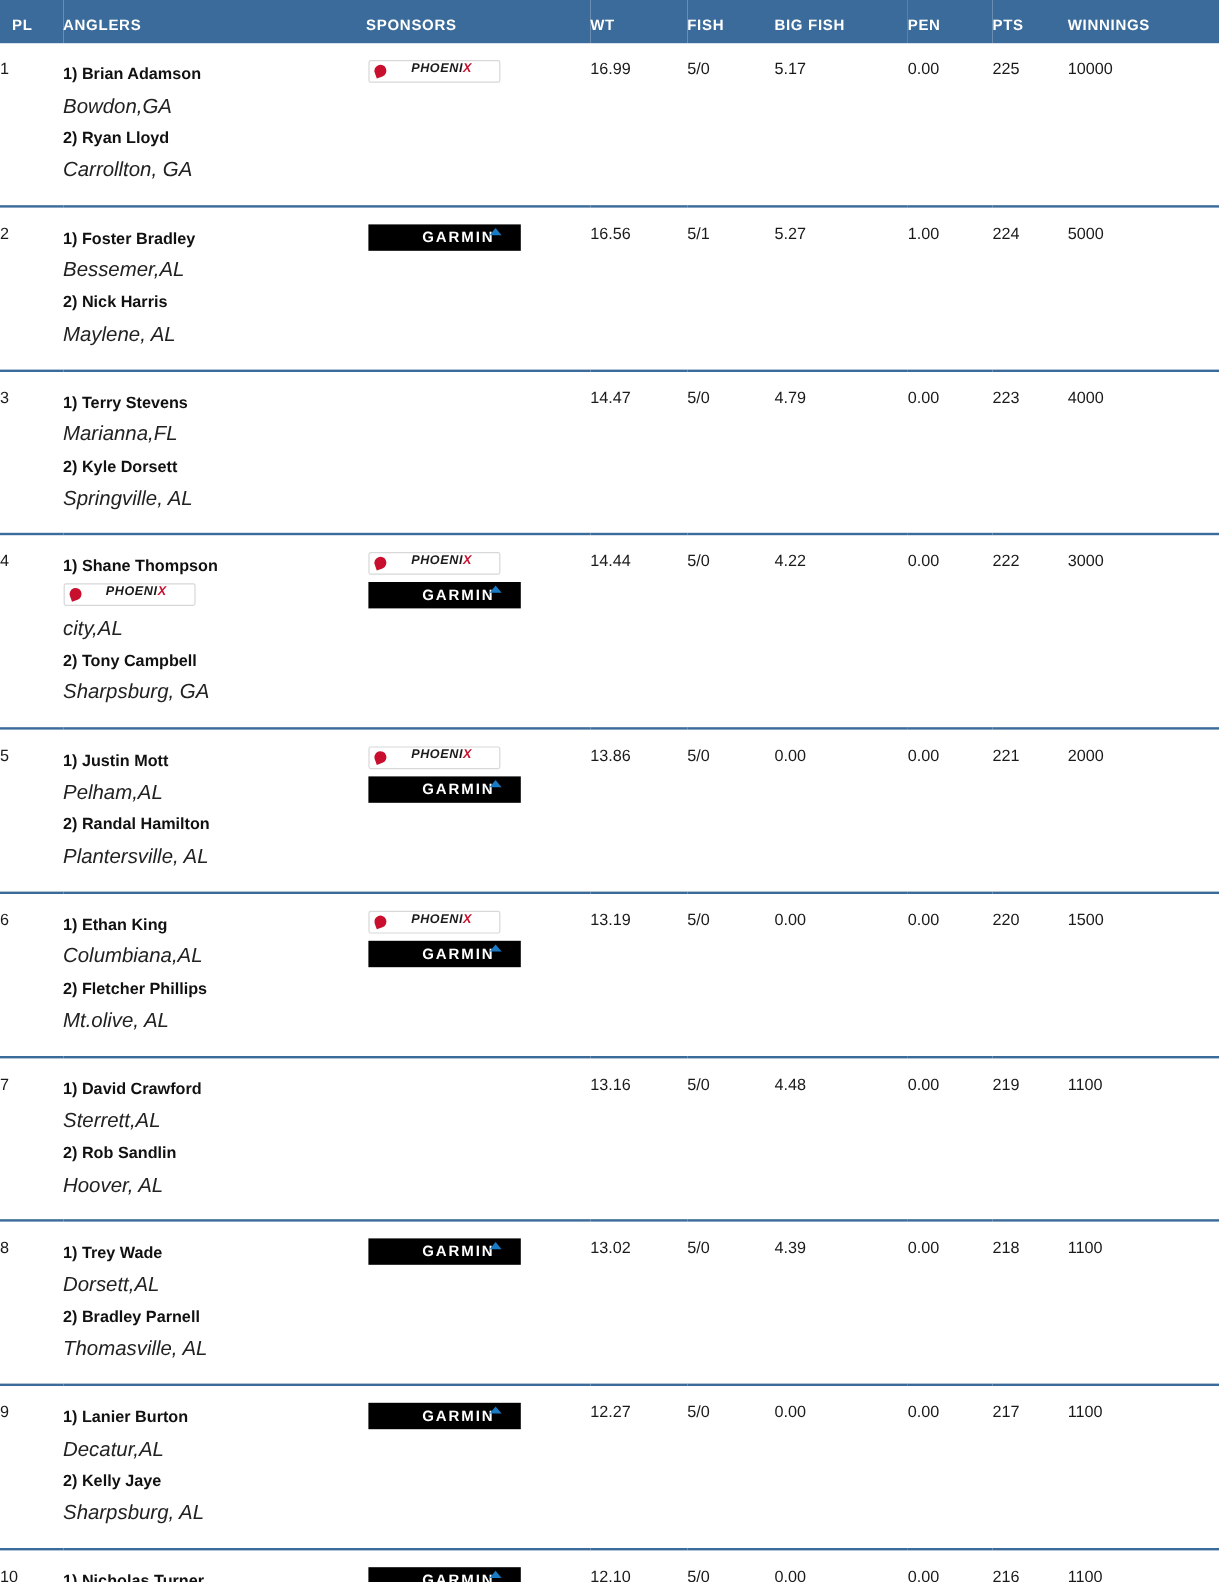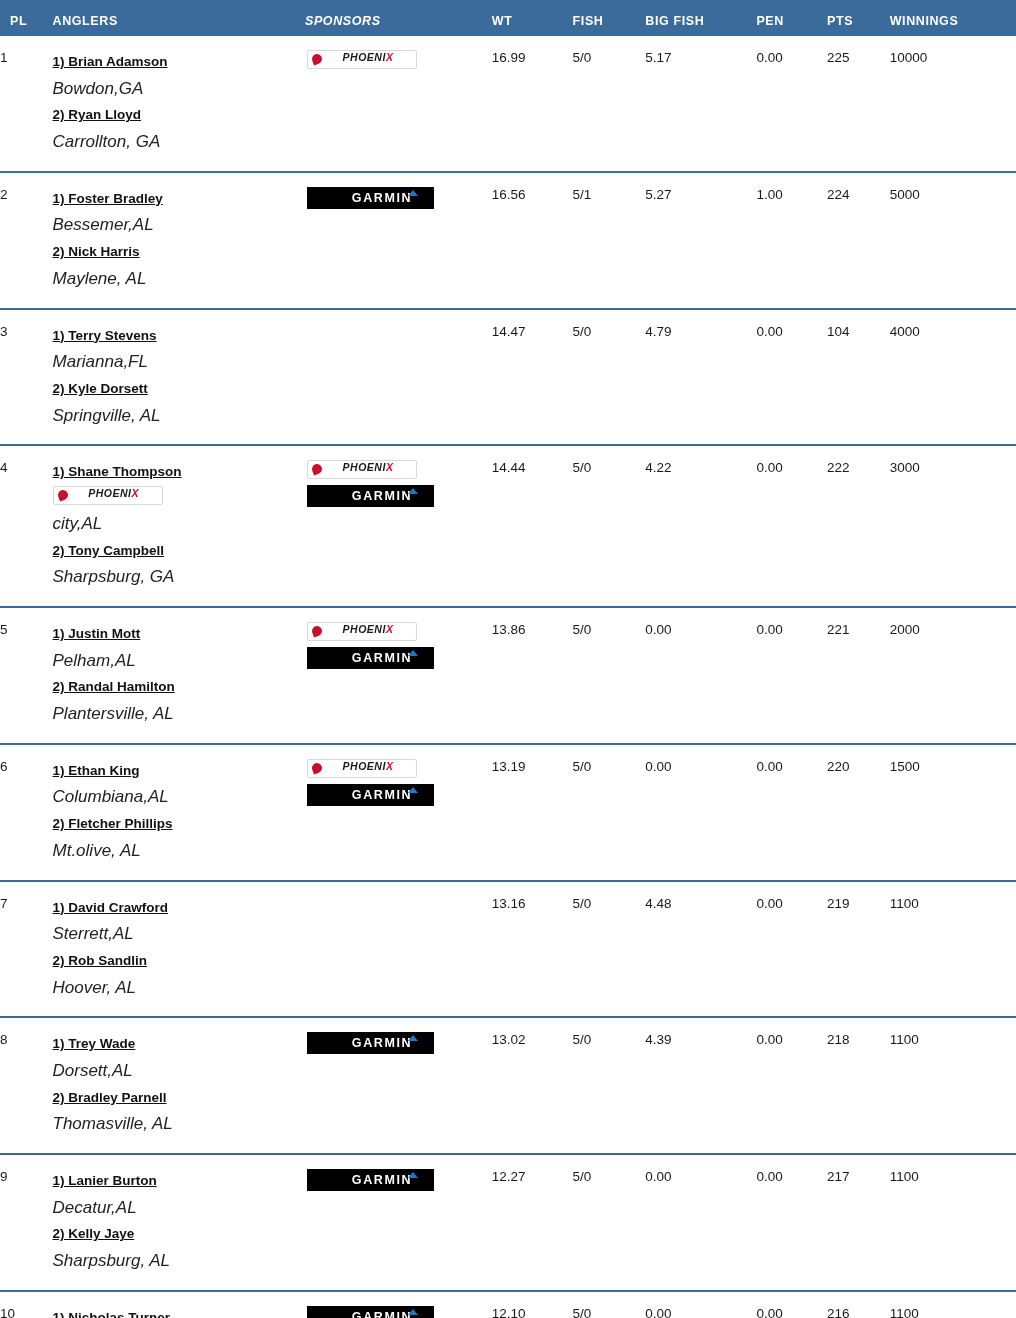--- a/index.html
+++ b/index.html
@@ -23,21 +23,21 @@
     font-size: 12.5px;
     font-weight: bold;
     letter-spacing: 0.6px;
     text-align: left;
     padding: 14px 0 8px 0;
     text-transform: uppercase;
     vertical-align: middle;
   }
   .col-pl     { width: 42px;  padding-left: 10px !important; }
   .col-angler { width: 250px; }
-  .col-spons  { width: 185px; font-style: italic; }
+  .col-spons  { width: 185px; }
   .col-wt     { width: 80px; }
   .col-fish   { width: 72px; }
   .col-big    { width: 110px; }
   .col-pen    { width: 70px; }
   .col-pts    { width: 62px; margin-top: 23px; }
   .col-win    { width: 125px; margin-left: 32px; }
 
   .results-table tbody tr {
     border-bottom: 2px solid #3a6b9a;
   }
@@ -49,21 +49,20 @@
   td.cell-pl {
     padding-left: 10px;
     font-size: 13.5px;
     color: #1a1a1a;
   }
   .angler-name {
     font-weight: bold;
     font-size: 13.5px;
     line-height: 1.75;
     color: #111;
-    text-decoration: underline;
   }
   .angler-city {
     font-style: italic;
     font-size: 17px;
     line-height: 1.75;
     color: #222;
   }
   .cell-stat {
     font-size: 13.5px;
     color: #1a1a1a;
@@ -211,21 +210,21 @@
           <div class="angler-name">2) Kyle Dorsett</div>
           <div class="angler-city">Springville, AL</div>
         </td>
         <td>
           <div class="sponsor-stack"></div>
         </td>
         <td class="cell-stat">14.47</td>
         <td class="cell-stat">5/0</td>
         <td class="cell-stat">4.79</td>
         <td class="cell-stat">0.00</td>
-        <td class="cell-stat">104</td>
+        <td class="cell-stat">223</td>
         <td class="cell-stat">4000</td>
       </tr>
       <tr>
         <td class="cell-pl">4</td>
         <td>
           <div class="angler-name">1) Shane Thompson</div>
           <div style="margin: 2px 0px 4px;">
             <div class="logo-phoenix">
               <span class="ph-bird"></span>
               <span class="ph-text">PHOENI<span class="ph-x">X</span></span>

